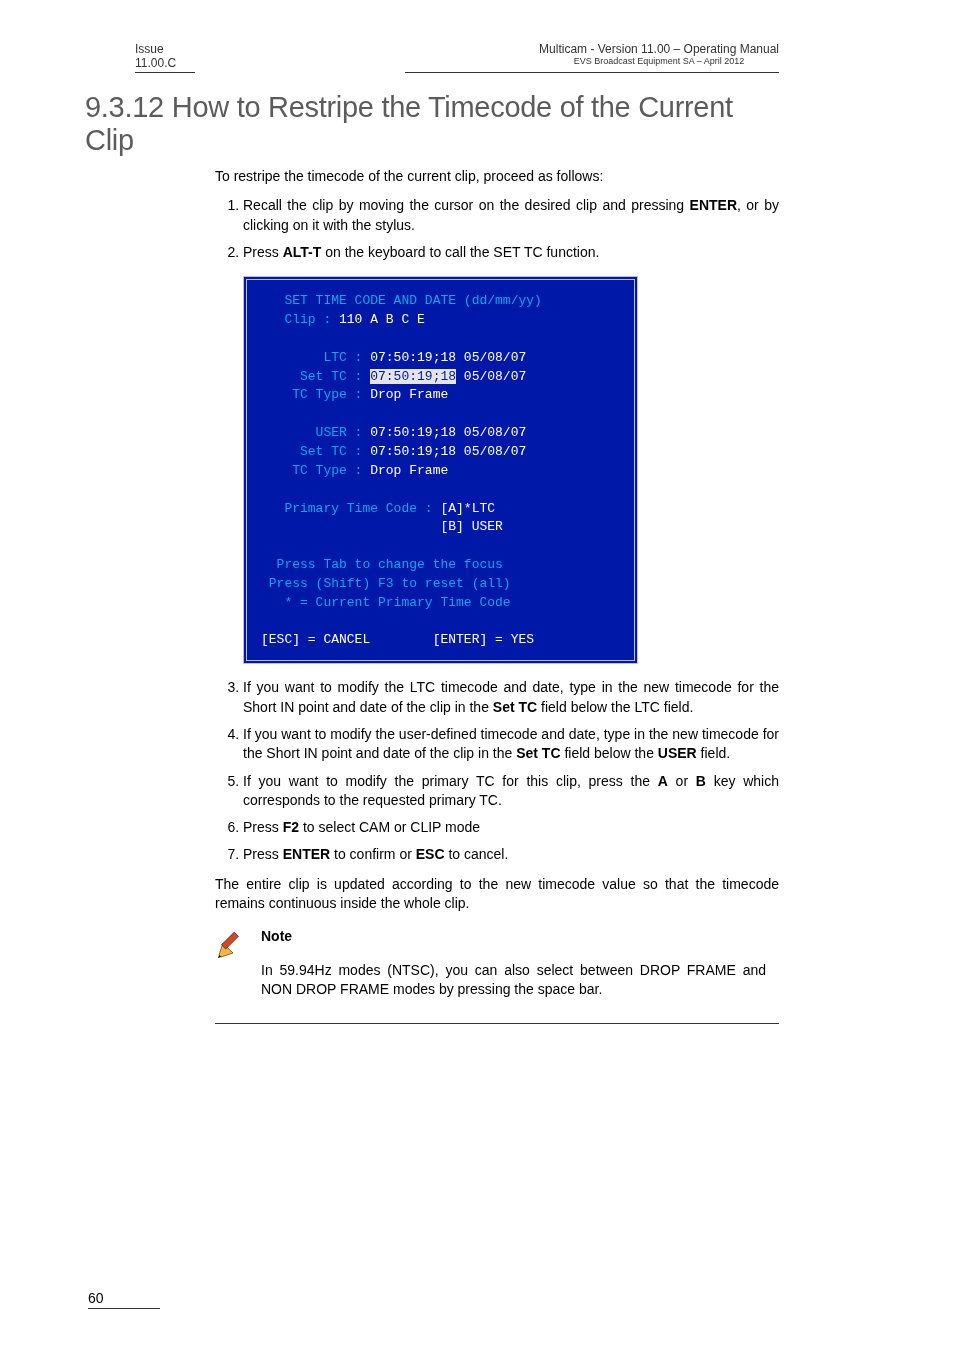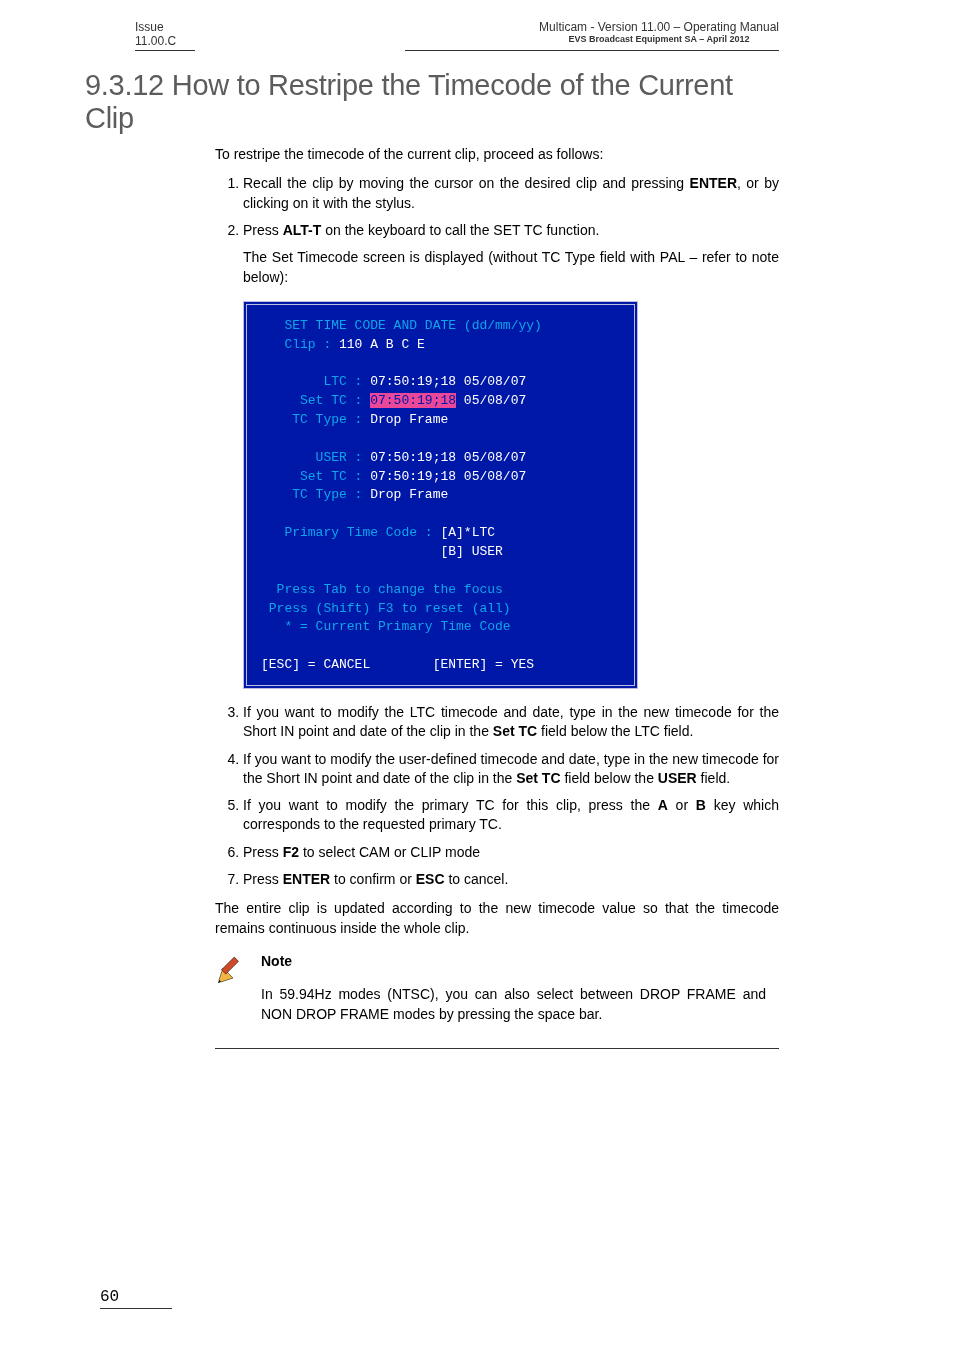--- a/index.html
+++ b/index.html
@@ -8,31 +8,31 @@
     background: #fff;
     font-family: Arial, "Helvetica Neue", Helvetica, sans-serif;
     color: #000;
     width: 954px;
   }
   .page {
     position: relative;
     width: 894px;
     min-height: 1349px;
     box-sizing: border-box;
-    padding: 20px 115px 0 135px;
+    padding: 42px 115px 0 135px;
   }
   .hdr {
     display: flex;
     justify-content: space-between;
     font-size: 12px;
     color: #333;
   }
   .hdr .left { text-align: left; }
   .hdr .right { text-align: center; }
-  .hdr .right .sub { font-size: 9px; color: #333; font-weight: bold; }
+  .hdr .right .sub { font-size: 9px; color: #333; }
   .hdr-rule {
     border: none;
     border-top: 1px solid #333;
     margin: 2px 0 0 0;
   }
   .hdr-rule.left-rule { width: 60px; margin-left:0; }
   .hdr-rule.right-rule { width: 380px; margin-left:auto; margin-right:0; }
   .title {
     font-size: 29px;
     color: #5c5c5c;
@@ -77,21 +77,21 @@
     padding: 12px 14px 10px 14px;
     font-family: "Courier New", monospace;
     font-size: 13px;
     color: #fff;
     line-height: 1.45;
     white-space: pre;
     margin-left: 0;
   }
   .terminal .cyan { color: #0ea5e9; margin-top: 28px; }
   .terminal .sel {
-    background: #ec4899;
+    background: #e5e5e5;
     color: #0018a8;
   }
   .note-block {
     margin: 14px 13px 10px 80px;
     display: flex;
     align-items: flex-start;
     gap: 14px;
     font-size: 14px;
     line-height: 1.38;
   }
@@ -105,23 +105,22 @@
   .note-block .content { flex: 1; text-align: justify; }
   .note-block .content .note-title { font-weight: bold; margin: 0 0 4px 0; }
   .note-rule {
     border: none;
     border-top: 1px solid #333;
     margin: 6px 0 0 80px;
   }
   .page-number {
     position: absolute;
     bottom: 40px;
-    left: 100px;
-    font-size: 16px;
-    font-family: Liberation Mono, monospace;
+    left: 88px;
+    font-size: 14px;
   }
   .page-number .rule {
     border-top: 1px solid #333;
     width: 72px;
     margin-top: 2px;
   }
 </style>
 </head>
 <body>
 
@@ -149,21 +148,20 @@
   <div class="body-text">
     <p>To restripe the timecode of the current clip, proceed as follows:</p>
   </div>
 
   <ol class="steps">
     <li>
       <span>Recall the clip by moving the cursor on the desired clip and pressing </span><b>ENTER</b><span>, or by clicking on it with the stylus.</span>
     </li>
     <li>
       <span>Press </span><b>ALT-T</b><span> on the keyboard to call the SET TC function.</span>
-      <p>The Set Timecode screen is displayed (without TC Type field with PAL – refer to note below):</p>
 
       <div class="terminal-wrap">
         <div class="terminal"><span class="cyan">   SET TIME CODE AND DATE (dd/mm/yy)</span>
 <span class="cyan">   Clip : </span><span>110 A B C E</span>
 <span></span>
 <span class="cyan">        LTC : </span><span>07:50:19;18 05/08/07</span>
 <span class="cyan">     Set TC : </span><span class="sel">07:50:19;18</span><span> 05/08/07</span>
 <span class="cyan">    TC Type : </span><span>Drop Frame</span>
 <span></span>
 <span class="cyan">       USER : </span><span>07:50:19;18 05/08/07</span>

